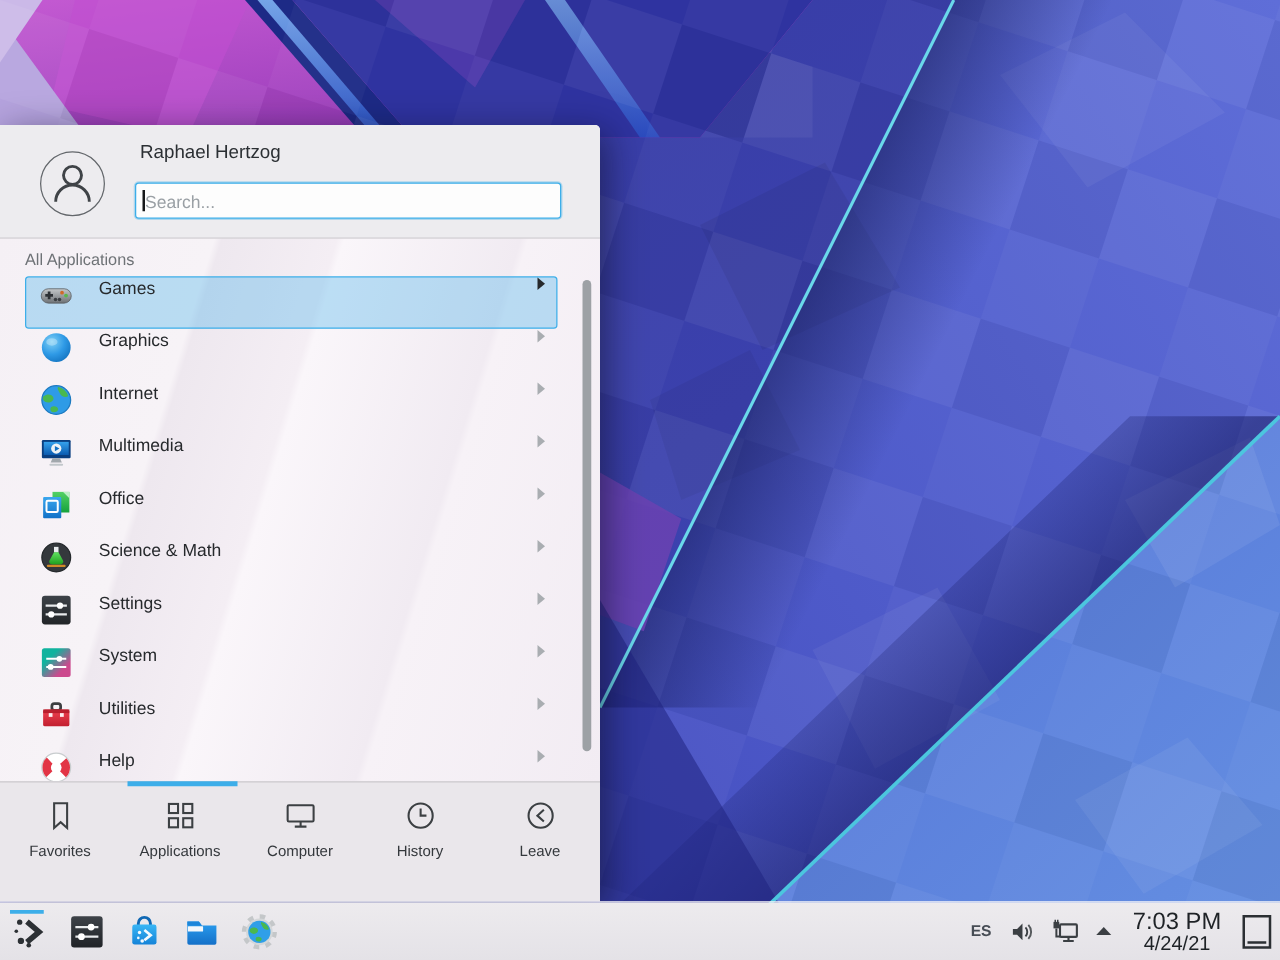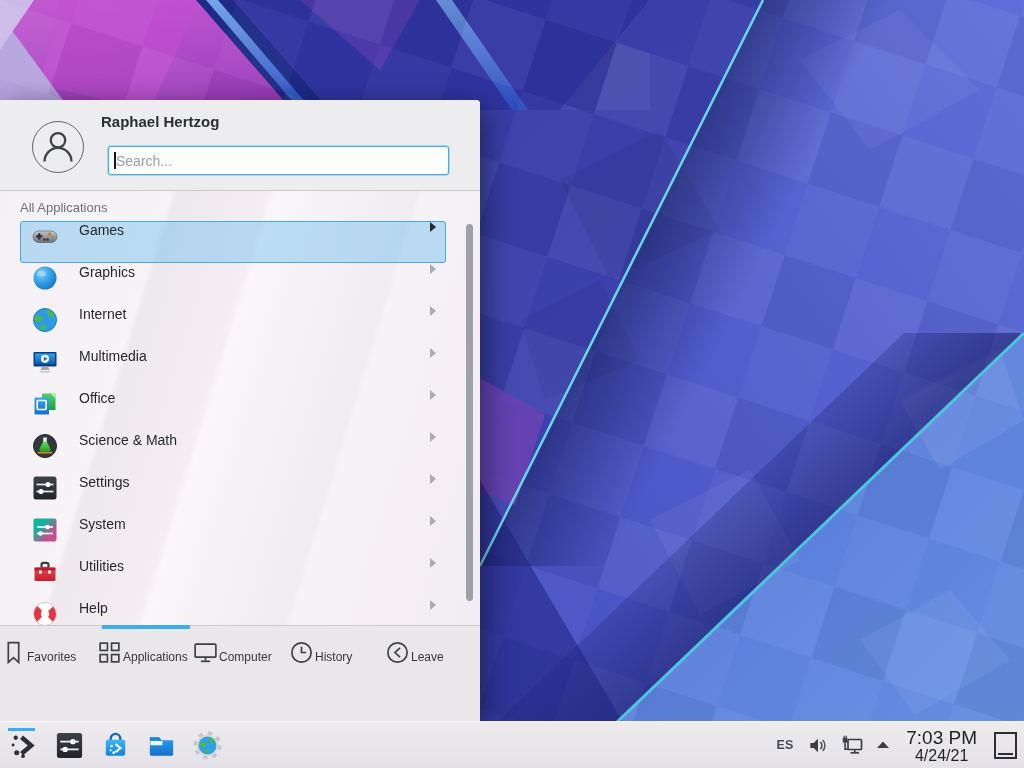--- a/index.html
+++ b/index.html
@@ -7,21 +7,21 @@
     font-family:"Liberation Sans",sans-serif;-webkit-font-smoothing:antialiased;}
   .wallpaper{position:absolute;inset:0;}
 
   
   .menu{position:absolute;left:0;top:100px;width:480px;height:621px;
     border-radius:0 4px 0 0;box-shadow:6px 6px 28px rgba(10,10,30,.5);
     background:#f4f0f4;overflow:hidden;}
   .menu-header{position:absolute;left:0;top:0;width:100%;height:90px;background:#edecef;}
   .avatar{position:absolute;left:32px;top:21px;width:52px;height:52px;border-radius:50%;
     border:1.5px solid #63676b;box-sizing:border-box;}
-  .user-name{position:absolute;left:101px;top:13px;font-size:15px;color:#2b2f33;font-weight:bold;}
+  .user-name{position:absolute;left:112px;top:13px;font-size:15px;color:#2b2f33;}
   .search-wrap{position:absolute;left:108px;top:46px;width:341px;height:29px;}
   .search-input{width:100%;height:100%;box-sizing:border-box;border:1px solid #3daee9;border-radius:3px;
     background:#fdfdfd;box-shadow:0 0 0 1px rgba(61,174,233,.35);padding:0 8px 0 7px;font-size:14px;
     font-family:"Liberation Sans",sans-serif;color:#232629;outline:none;}
   .search-input::placeholder{color:#9aa0a5;}
   .text-caret{position:absolute;left:6px;top:6px;width:1.5px;height:17px;background:#16181a;}
   .menu-sep{position:absolute;left:0;top:90px;width:100%;height:1px;background:#cac8cc;}
 
   .menu-body{position:absolute;left:0;top:91px;width:100%;height:434px;overflow:hidden;
     background:linear-gradient(107deg,#f5f0f5 0%,#f7f3f7 28%,#eee8ef 29%,#f4eef4 44%,#faf6fa 45%,#f1ebf2 68%,#f7f2f7 69%,#f2ecf3 100%);}
@@ -34,21 +34,21 @@
   .app-item .lbl{margin-left:20px;font-size:14px;color:#26292c;}
   .chev{margin-left:auto;margin-right:9px;width:0;height:0;
     border-top:5px solid transparent;border-bottom:5px solid transparent;border-left:6px solid #a9adb1;}
   .app-item.selected .chev{border-left-color:#26292c;}
   .scrollbar{position:absolute;right:7px;top:124px;width:7px;height:377px;border-radius:3.5px;background:#9da1a5;}
 
   .menu-footer{position:absolute;left:0;top:525px;width:100%;height:96px;background:#eae7eb;}
   .footer-hairline{position:absolute;left:0;top:0;width:100%;height:1px;background:#ccc9cd;}
   .tab-indicator{position:absolute;left:102px;top:0;width:88px;height:4px;background:#3daee9;}
   .tabs{position:absolute;left:0;top:14px;width:100%;display:flex;}
-  .tab{width:96px;display:flex;align-items:center;cursor:default;}
+  .tab{width:96px;display:flex;flex-direction:column;align-items:center;cursor:default;}
   .tab svg{width:27px;height:27px;}
   .tab .tlbl{margin-top:8px;font-size:12px;color:#34383c;}
 
   
   .taskbar{position:absolute;left:0;top:721px;width:1024px;height:47px;
     background:linear-gradient(#edebee,#e4e2e7);border-top:1px solid #f7f6f9;box-sizing:border-box;
     display:flex;align-items:center;padding-left:6px;}
   .tb-btn{position:relative;width:34px;height:36px;display:flex;align-items:center;justify-content:center;margin-right:12px;}
   .tb-btn svg{width:31px;height:31px;}
   .launch-indicator{position:absolute;left:2px;top:1px;width:27px;height:3px;background:#3daee9;}

